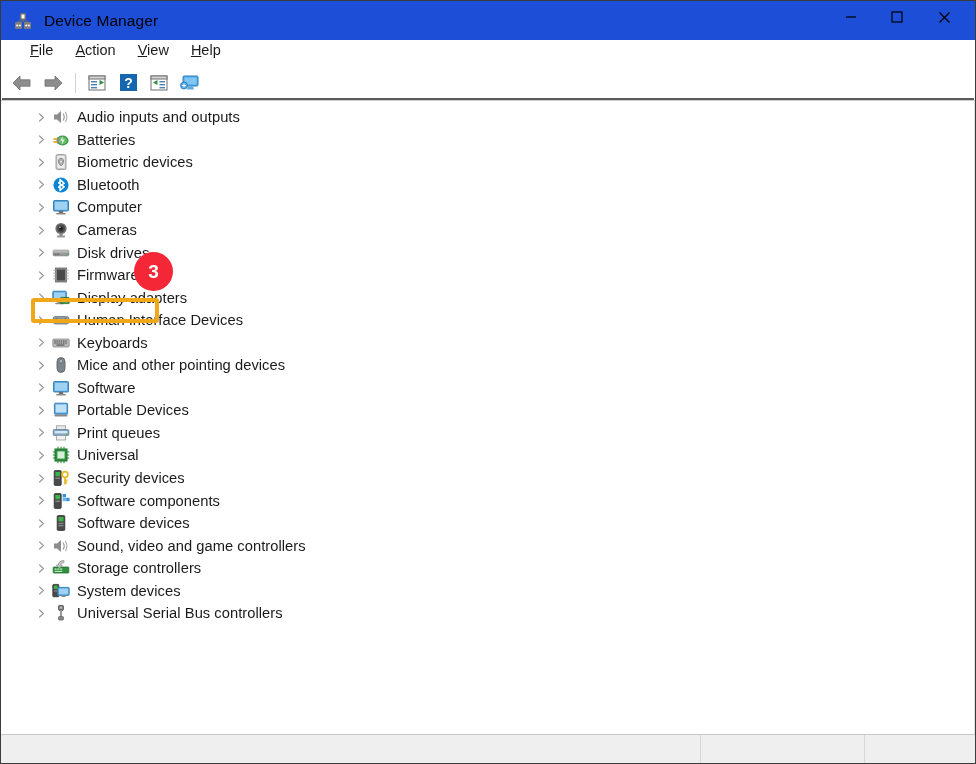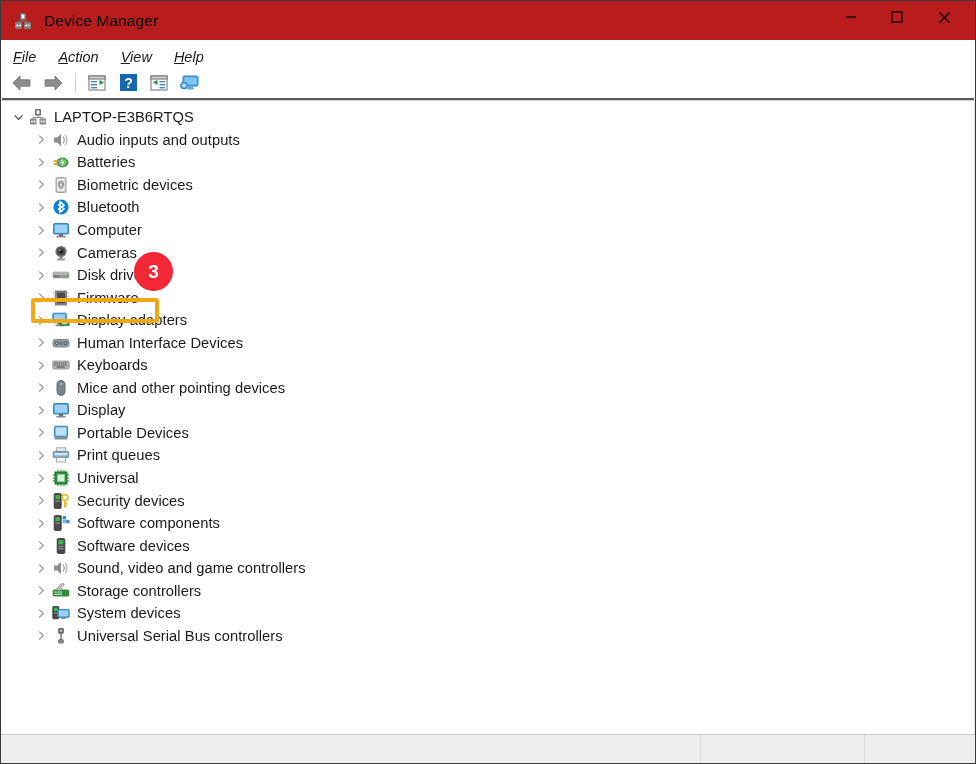--- a/index.html
+++ b/index.html
@@ -25,21 +25,21 @@
     box-sizing: border-box;
     border: 1px solid #3b3b3b;
     display: flex;
     flex-direction: column;
   }
 
   
   #title-bar {
     height: 39px;
     min-height: 39px;
-    background: #b91c1c;
+    background: #1d4ed8;
     display: flex;
     align-items: center;
     position: relative;
   }
   #title-app-icon {
     margin-left: 12px;
     width: 20px;
     height: 20px;
     position: relative;
   }
@@ -64,24 +64,23 @@
   .win-glyph {
     display: block;
   }
 
   
   #menu-bar {
     height: 27px;
     min-height: 27px;
     background: #ffffff;
     display: flex;
-    align-items: flex-end;
-    padding-left: 4px;
+    align-items: flex-start;
+    padding-left: 21px;
     box-sizing: border-box;
-    font-style: italic;
   }
   .menu-item {
     font-size: 14.5px;
     color: #1b1b1b;
     padding: 2px 10px 2px 8px;
     margin-right: 4px;
     cursor: default;
     white-space: nowrap;
   }
   .menu-item .acc {
@@ -335,41 +334,20 @@
       </svg>
     </div>
 
   </div>
 
   <div id="toolbar-underline"></div>
   <div id="toolbar-underline-soft"></div>
 
   <div id="tree-panel">
     <div id="tree-root">
-        <div class="tree-row root">
-          <span class="chevron">
-            <svg width="11" height="11" viewBox="0 0 11 11">
-      <path d="M2 3.6 L5.5 7.4 L9 3.6" stroke="#4a4a4a" stroke-width="1.2" fill="none" stroke-linecap="round" stroke-linejoin="round"></path>
-            </svg>
-          </span>
-          <span class="node-icon">
-            <svg width="18" height="18" viewBox="0 0 18 18">
-        <rect x="6" y="1" width="6" height="6.5" rx="0.8" fill="#6f6f6f"></rect>
-        <rect x="7.6" y="2.4" width="2.8" height="3.6" fill="#ffffff"></rect>
-        <path d="M9 7.5 L9 9.5 M4 9.5 L14 9.5 M4 9.5 L4 10.5 M14 9.5 L14 10.5" stroke="#8a8a8a" stroke-width="1" fill="none"></path>
-        <rect x="1" y="10.5" width="6.5" height="6" rx="0.8" fill="#8a8a8a"></rect>
-        <rect x="10.5" y="10.5" width="6.5" height="6" rx="0.8" fill="#8a8a8a"></rect>
-        <circle cx="3" cy="13.5" r="0.9" fill="#ffffff"></circle>
-              <circle cx="5.5" cy="13.5" r="0.9" fill="#ffffff"></circle>
-        <circle cx="12.5" cy="13.5" r="0.9" fill="#ffffff"></circle>
-              <circle cx="15" cy="13.5" r="0.9" fill="#ffffff"></circle>
-      </svg>
-          </span>
-          <span class="node-label">LAPTOP-E3B6RTQS</span>
-        </div>
         <div class="tree-row child">
           <span class="chevron">
             <svg width="11" height="11" viewBox="0 0 11 11">
     <path d="M3.6 2 L7.4 5.5 L3.6 9" stroke="#9a9a9a" stroke-width="1.2" fill="none" stroke-linecap="round" stroke-linejoin="round"></path>
             </svg>
           </span>
           <span class="node-icon">
             <svg width="18" height="18" viewBox="0 0 18 18">
         <path d="M2 6.5 L5 6.5 L9 3 L9 15 L5 11.5 L2 11.5 Z" fill="#8d8d8d"></path>
         <path d="M11 5.5 Q13.5 9 11 12.5" stroke="#9a9a9a" stroke-width="1.2" fill="none"></path>
@@ -591,21 +569,21 @@
             </svg>
           </span>
           <span class="node-icon">
             <svg width="18" height="18" viewBox="0 0 18 18">
         <rect x="1.5" y="2.5" width="15" height="10.5" rx="1" fill="#4f9fd8" stroke="#2f7cb4" stroke-width="0.9"></rect>
         <rect x="2.8" y="3.8" width="12.4" height="8" fill="#9fd2f2"></rect>
         <rect x="6.8" y="13" width="4.4" height="2.2" fill="#6f6f6f"></rect>
         <rect x="4.2" y="15" width="9.6" height="1.5" rx="0.6" fill="#8a8a8a"></rect>
       </svg>
           </span>
-          <span class="node-label">Display</span>
+          <span class="node-label">Software</span>
         </div>
         <div class="tree-row child">
           <span class="chevron">
             <svg width="11" height="11" viewBox="0 0 11 11">
     <path d="M3.6 2 L7.4 5.5 L3.6 9" stroke="#9a9a9a" stroke-width="1.2" fill="none" stroke-linecap="round" stroke-linejoin="round"></path>
             </svg>
           </span>
           <span class="node-icon">
             <svg width="18" height="18" viewBox="0 0 18 18">
         <rect x="2.4" y="2.2" width="13.2" height="11" rx="1" fill="#4f9fd8" stroke="#2f7cb4" stroke-width="0.9"></rect>

